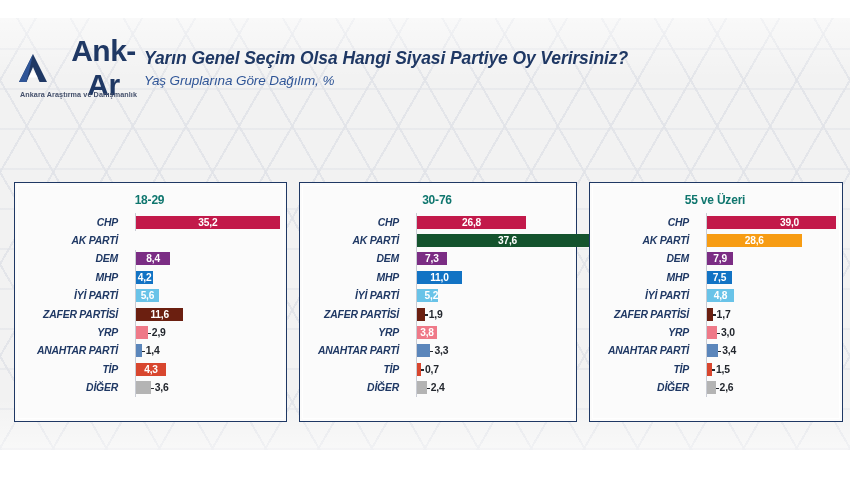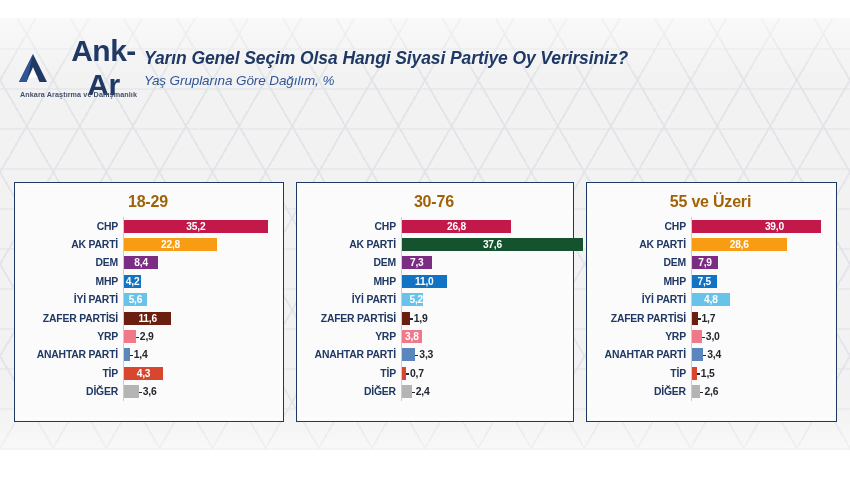--- a/index.html
+++ b/index.html
@@ -70,46 +70,48 @@
     box-shadow: inset 0 0 0 5px #fbfbfb;
     margin: 0 6px;
     padding: 6px 8px 8px 6px;
   }
   .panel:nth-child(1) { width: 273px; margin-left: 14px; }
   .panel:nth-child(2) { width: 278px; }
   .panel:nth-child(3) { width: 254px; margin-right: 13px; }
 
   .panel-title {
     text-align: center;
-    font-size: 16px; font-weight: bold; color: #a16207;
+    font-size: 12px; font-weight: bold; color: #0f766e;
     margin: 4px 0 6px 0;
     letter-spacing: -0.2px;
   }
   .rows { position: relative; }
   .row {
     display: flex; align-items: center;
     height: 18.4px;
   }
   .row-label {
     text-align: right;
     font-size: 10.4px; font-weight: bold; color: #1f3864;
     padding-right: 5px;
     white-space: nowrap;
     letter-spacing: -0.2px;
     flex: 0 0 auto;
+    font-style: italic;
   }
   .panel:nth-child(1) .row-label { width: 102px; }
   .panel:nth-child(2) .row-label { width: 98px; }
   .panel:nth-child(3) .row-label { width: 98px; }
 
   .bar-area {
     position: relative; flex: 1 1 auto; height: 18.4px;
     display: flex; align-items: center;
     border-left: 1.5px solid #c9ccd4;
     padding-left: 0px;
+    margin-left: 12px;
   }
   .bar {
     height: 13px;
     display: flex; align-items: center; justify-content: center;
     min-width: 3px;
     position: relative;
   }
   .bar-val-in {
     font-size: 10.2px; font-weight: bold; color: #ffffff;
     letter-spacing: -0.2px; white-space: nowrap;
@@ -162,25 +164,20 @@
           <div class="row">
             <div class="row-label">CHP</div>
             <div class="bar-area">
               <div class="bar" style="background: rgb(194, 25, 74); width: 143.693px;">
                 <span class="bar-val-in">35,2</span>
               </div>
             </div>
           </div>
           <div class="row">
             <div class="row-label">AK PARTİ</div>
-            <div class="bar-area">
-              <div class="bar" style="background: rgb(247, 156, 19); width: 93.074px;">
-                <span class="bar-val-in">22,8</span>
-              </div>
-            </div>
           </div>
           <div class="row">
             <div class="row-label">DEM</div>
             <div class="bar-area">
               <div class="bar" style="background: rgb(123, 45, 132); width: 34.2904px;">
                 <span class="bar-val-in">8,4</span>
               </div>
             </div>
           </div>
           <div class="row">
@@ -217,21 +214,21 @@
           <div class="row">
             <div class="row-label">ANAHTAR PARTİ</div>
             <div class="bar-area">
               <div class="bar" style="background: rgb(91, 134, 187); width: 5.71507px;"></div>
               <span class="bar-val-out">1,4</span>
             </div>
           </div>
           <div class="row">
             <div class="row-label">TİP</div>
             <div class="bar-area">
-              <div class="bar" style="background: rgb(216, 70, 46); width: 39px;">
+              <div class="bar" style="background: rgb(216, 70, 46); width: 30px;">
                 <span class="bar-val-in">4,3</span>
               </div>
             </div>
           </div>
           <div class="row">
             <div class="row-label">DİĞER</div>
             <div class="bar-area">
               <div class="bar" style="background: rgb(180, 180, 180); width: 14.6959px;"></div>
               <span class="bar-val-out">3,6</span>
             </div>
@@ -350,21 +347,21 @@
             <div class="row-label">MHP</div>
             <div class="bar-area">
               <div class="bar" style="background: rgb(18, 115, 196); width: 24.8148px;">
                 <span class="bar-val-in">7,5</span>
               </div>
             </div>
           </div>
           <div class="row">
             <div class="row-label">İYİ PARTİ</div>
             <div class="bar-area">
-              <div class="bar" style="background: rgb(105, 195, 232); width: 38px;">
+              <div class="bar" style="background: rgb(105, 195, 232); width: 27px;">
                 <span class="bar-val-in">4,8</span>
               </div>
             </div>
           </div>
           <div class="row">
             <div class="row-label">ZAFER PARTİSİ</div>
             <div class="bar-area">
               <div class="bar" style="background: rgb(107, 31, 16); width: 5.62469px;"></div>
               <span class="bar-val-out">1,7</span>
             </div>

